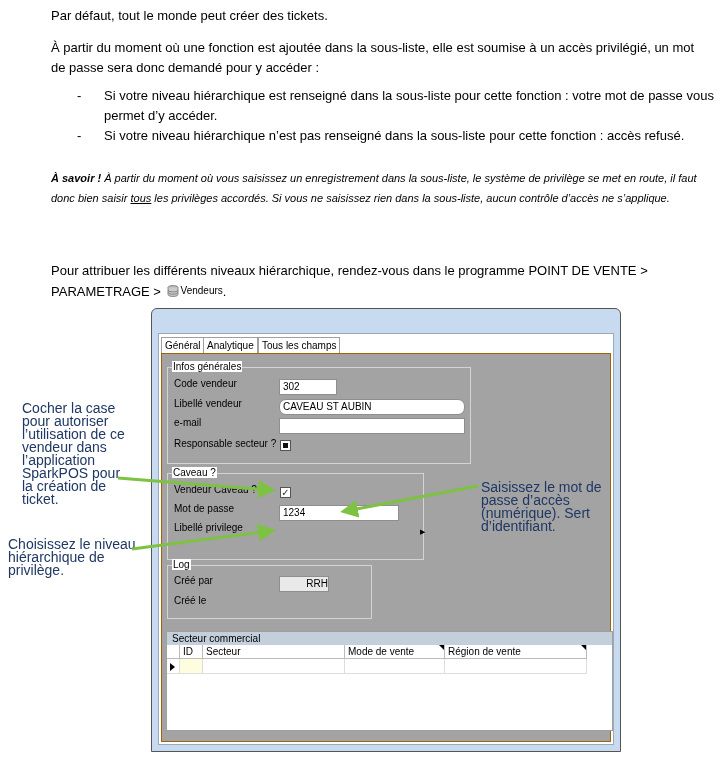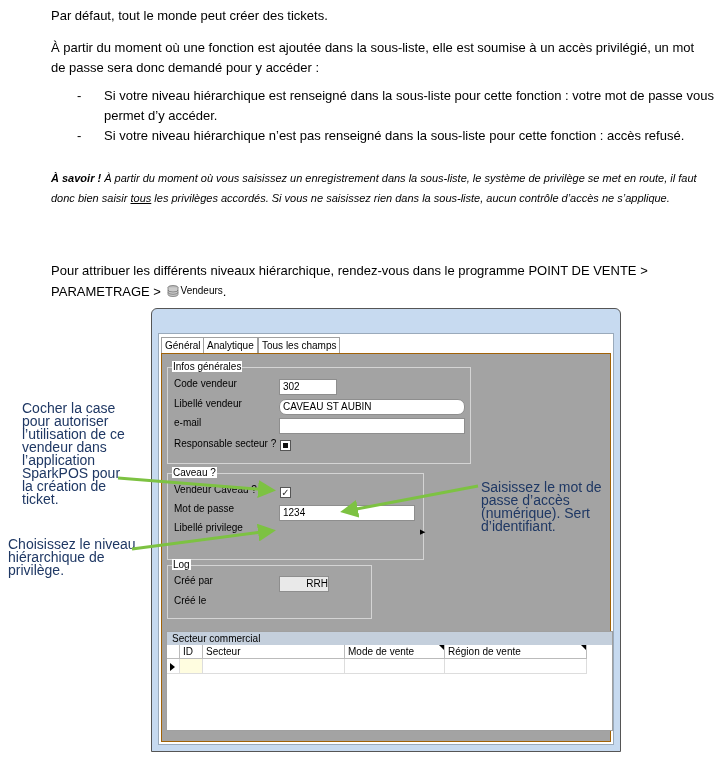--- a/index.html
+++ b/index.html
@@ -107,21 +107,21 @@
         <div class="inp" style="left:111px; top:50px; width:186px;"></div>
         <span class="lbl" style="left:6px; top:70px;">Responsable secteur ?</span>
         <div class="chk filled" style="left:112px; top:72px;"></div>
       </div>
 
       <div class="group" style="left:5px; top:119px; width:255px; height:85px;">
         <span class="group-label">Caveau ?</span>
         <span class="lbl" style="left:6px; top:10px;">Vendeur Caveau ?</span>
         <div class="chk checked" style="left:112px; top:13px;">✓</div>
         <span class="lbl" style="left:6px; top:29px;">Mot de passe</span>
-        <div class="inp" style="left:111px; top:31px; width:136px;">1234</div>
+        <div class="inp" style="left:111px; top:31px; width:120px;">1234</div>
         <span class="lbl" style="left:6px; top:48px;">Libellé privilege</span>
         <span class="select-ptr" style="left:252px; top:54px;">▶</span>
       </div>
 
       <div class="group" style="left:5px; top:211px; width:203px; height:52px;text-align:right;">
         <span class="group-label">Log</span>
         <span class="lbl" style="left:6px; top:9px;">Créé par</span>
         <div class="inp ro" style="left:111px; top:10px; width:50px;">RRH</div>
         <span class="lbl" style="left:6px; top:29px;">Créé le</span>
         <div class="inp ro" style="left:111px; top:30px; width:85px;margin-top:48px;">21/09/2018 17:20</div>

